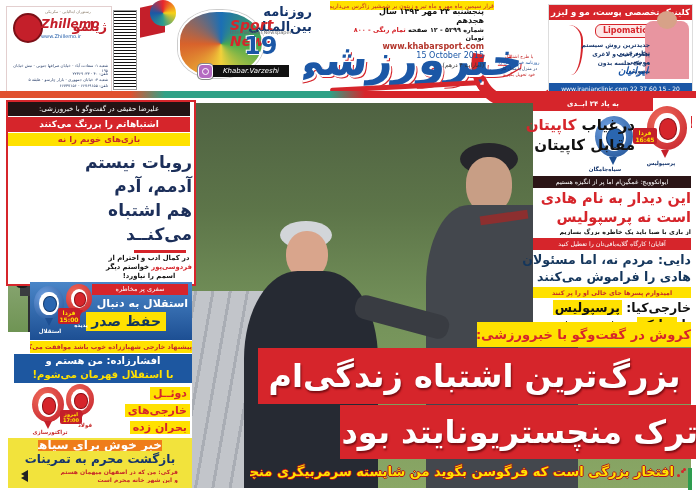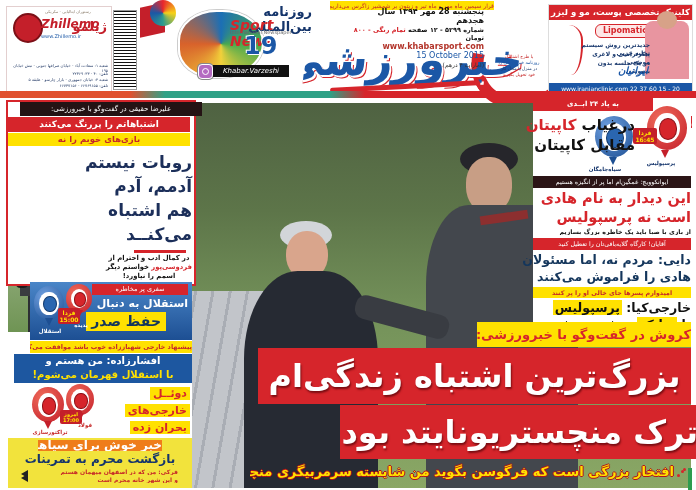--- a/index.html
+++ b/index.html
@@ -82,21 +82,21 @@
   .lipo-script{right:44px;top:60px;width:44px;color:#1b57a6;font-size:10px;font-style:italic;font-weight:bold;}
   .lipo-bot{left:0;top:78px;width:143px;height:12px;background:#1b57a6;color:#fff;font-size:6px;line-height:12px;direction:ltr;text-align:center;}
   .lipo-area{right:0;top:78px;width:34px;height:12px;background:#d6252b;color:#fff;font-size:12px;line-height:12px;text-align:left;margin-top:33px;}
 
   
   .rule{left:0;top:91px;width:696px;height:7px;
         background:linear-gradient(90deg,#e0512f 0,#e0512f 130px,#2fa186 165px,#2fa186 330px,#d6252b 365px,#d6252b 100%);}
 
   
   .hbox{left:6px;top:100px;width:186px;height:182px;border:2px solid #d6252b;background:#fff;z-index:2;}
-  .h-k{left:0;top:0;width:182px;height:14px;background:#241314;color:#fff;font-size:7px;line-height:14px;margin-left:12px;}
+  .h-k{left:0;top:0;width:182px;height:14px;background:#241314;color:#fff;font-size:7px;line-height:14px;}
   .h-r{left:0;top:15px;width:182px;height:15px;background:#d6252b;color:#fff;font-size:9px;line-height:15px;font-weight:bold;}
   .h-y{left:0;top:31px;width:182px;height:13px;background:#ffe100;color:#c62828;font-size:8.5px;line-height:13px;font-weight:bold;}
   .h-line{right:2px;width:86px;font-size:17px;line-height:24px;color:#1c2f5a;font-weight:bold;text-align:right;white-space:nowrap;}
   .h-rule{right:8px;top:148px;width:52px;height:3px;background:#d6252b;}
   .h-sub{right:2px;top:152px;width:86px;font-size:6.8px;line-height:9px;color:#111;font-weight:bold;text-align:center;}
   .h-sub .red{color:#d6252b;}
 
   
   .gk{left:8px;top:148px;width:96px;height:184px;z-index:1;overflow:hidden;
       background:linear-gradient(180deg,#c3c9c2 0,#a3b790 40%,#6f9454 100%);}
@@ -251,21 +251,21 @@
     <div class="ab g-19">19</div>
     <div class="ab ig"></div>
     <div class="ab ig-band">Khabar.Varzeshi</div>
   </div>
 
   <div class="ab logo-swoosh"></div>
   <div class="ab logo-fa nowrap">خبرورزشی</div>
   <div class="ab logo-underline"></div>
 
   <div class="ab issue r">
-    <div class="is1">پنجشنبه 28 مهر ۱۳۹۴ سال هجدهم</div>
+    <div class="is1">پنجشنبه ۲۳ مهر ۱۳۹۴ سال هجدهم</div>
     <div class="is2"><span>شماره ۵۲۹۹ - ۱۲ صفحه </span><span class="red">تمام رنگی - ۸۰۰</span><span> تومان</span></div>
     <div class="is3">www.khabarsport.com</div>
     <div class="is4">15 October 2015</div>
     <div class="is5">(امارات ۴ درهم)</div>
   </div>
 
   <div class="ab promo">
     <div class="p0">با طرح اشتراک</div>
     <div class="p1">روزنامه خبرورزشی را</div>
     <div class="p2">در منزل یا محل کار</div>

